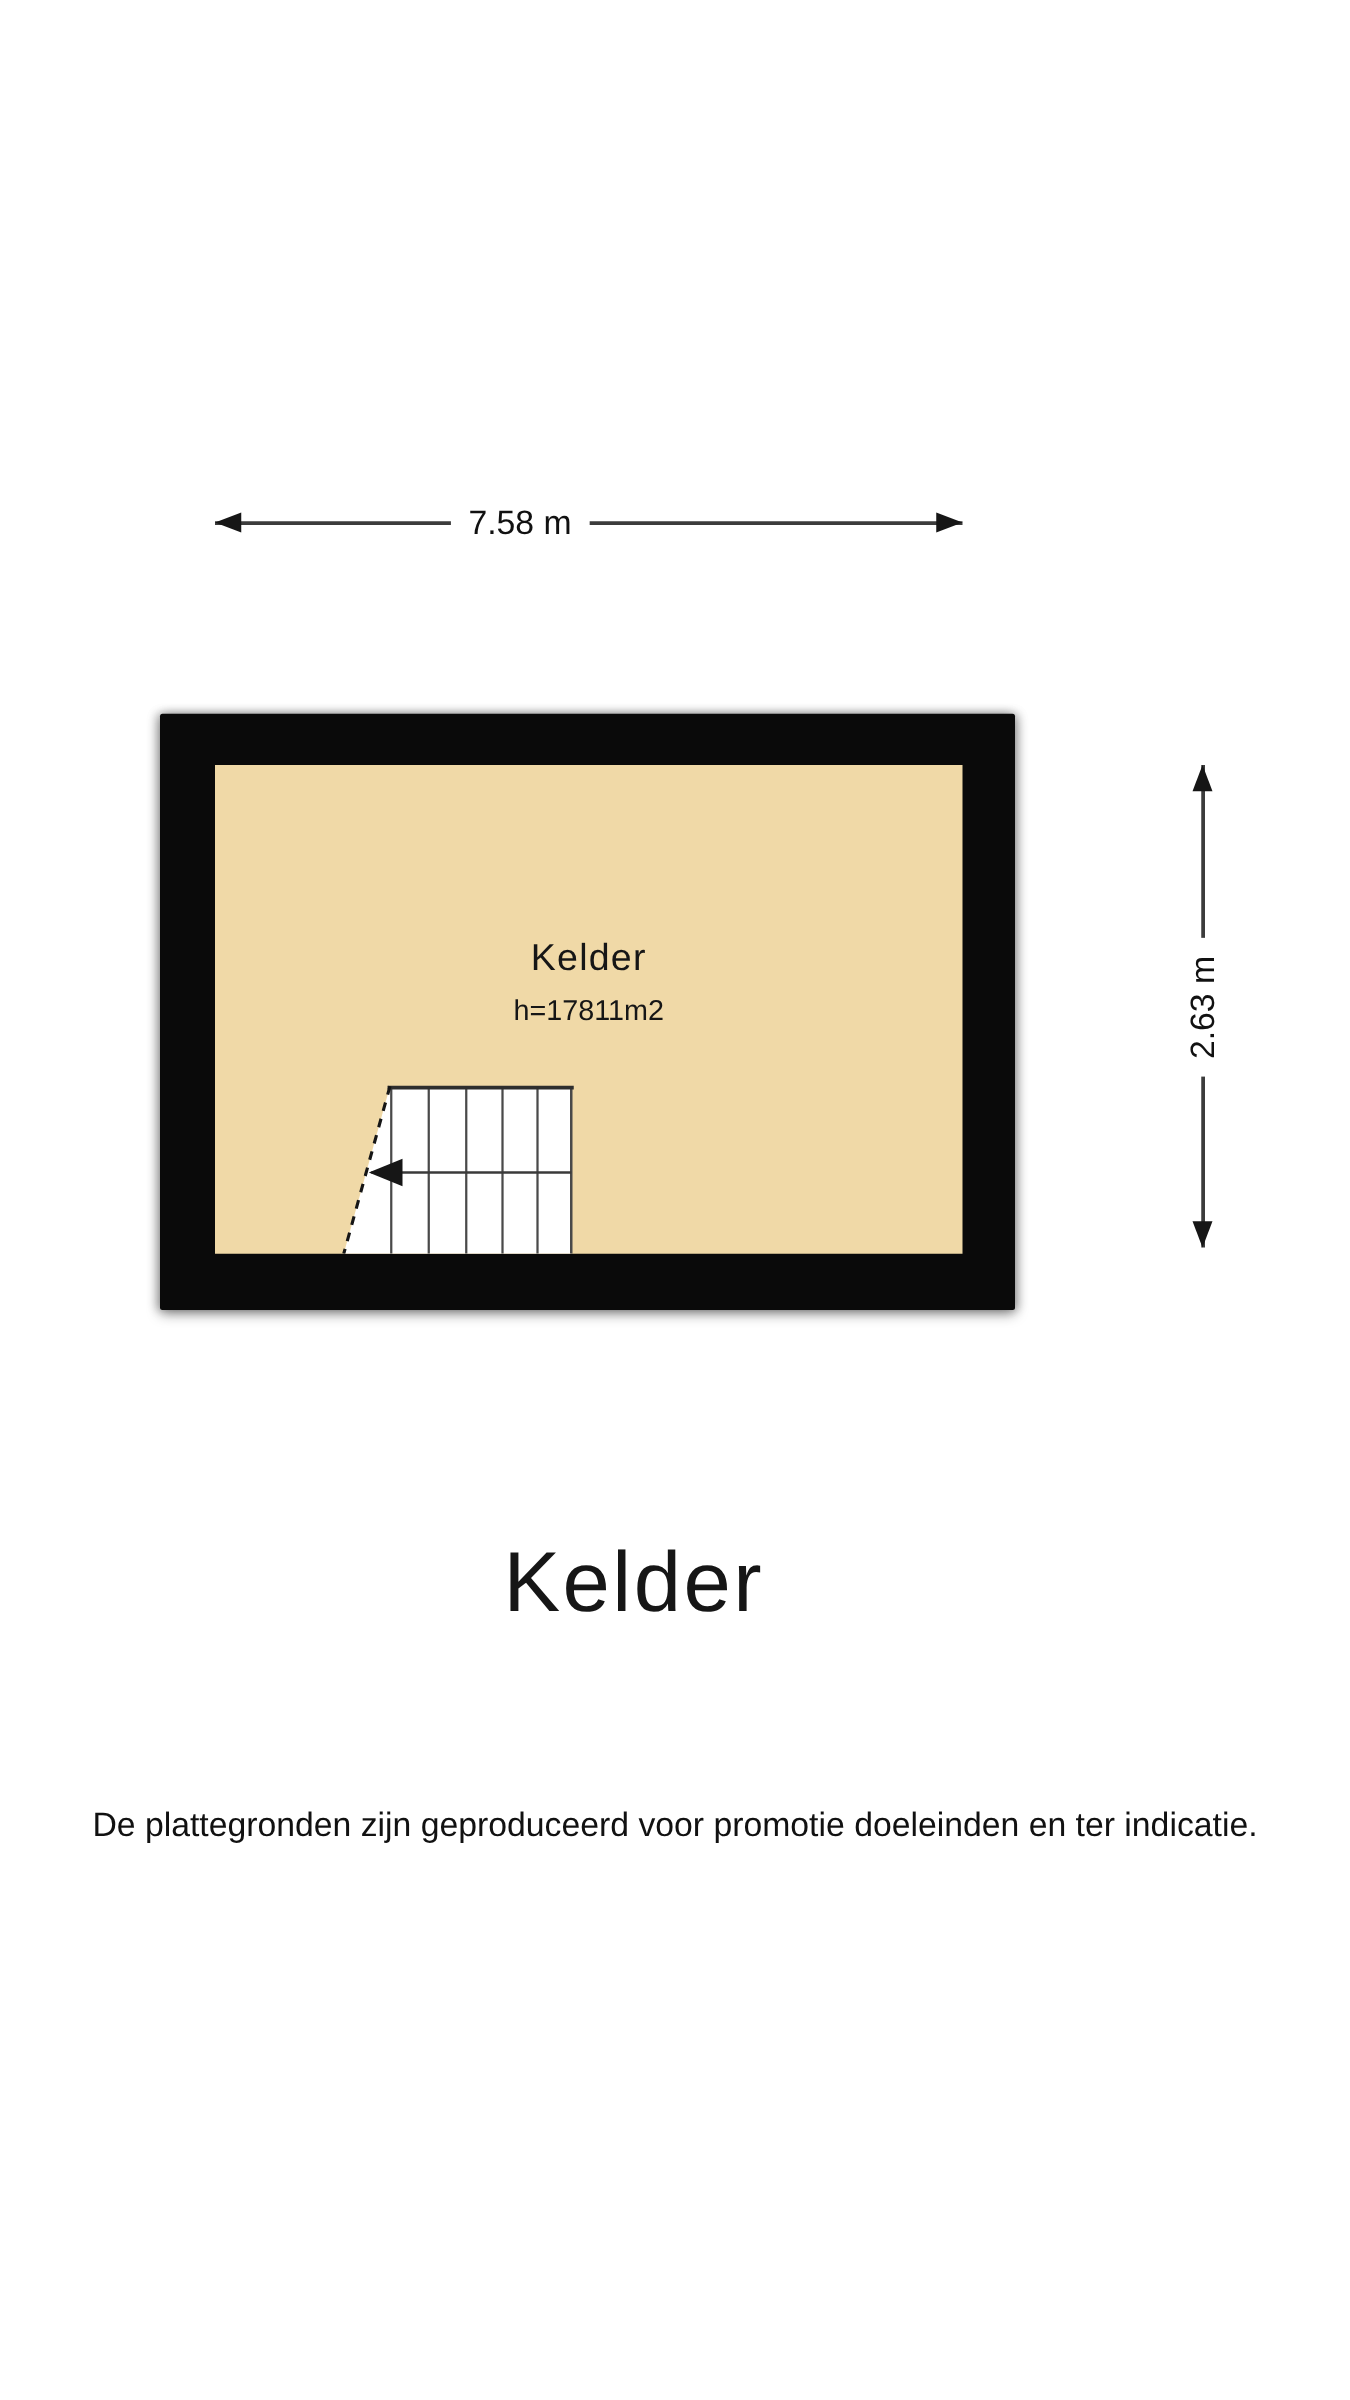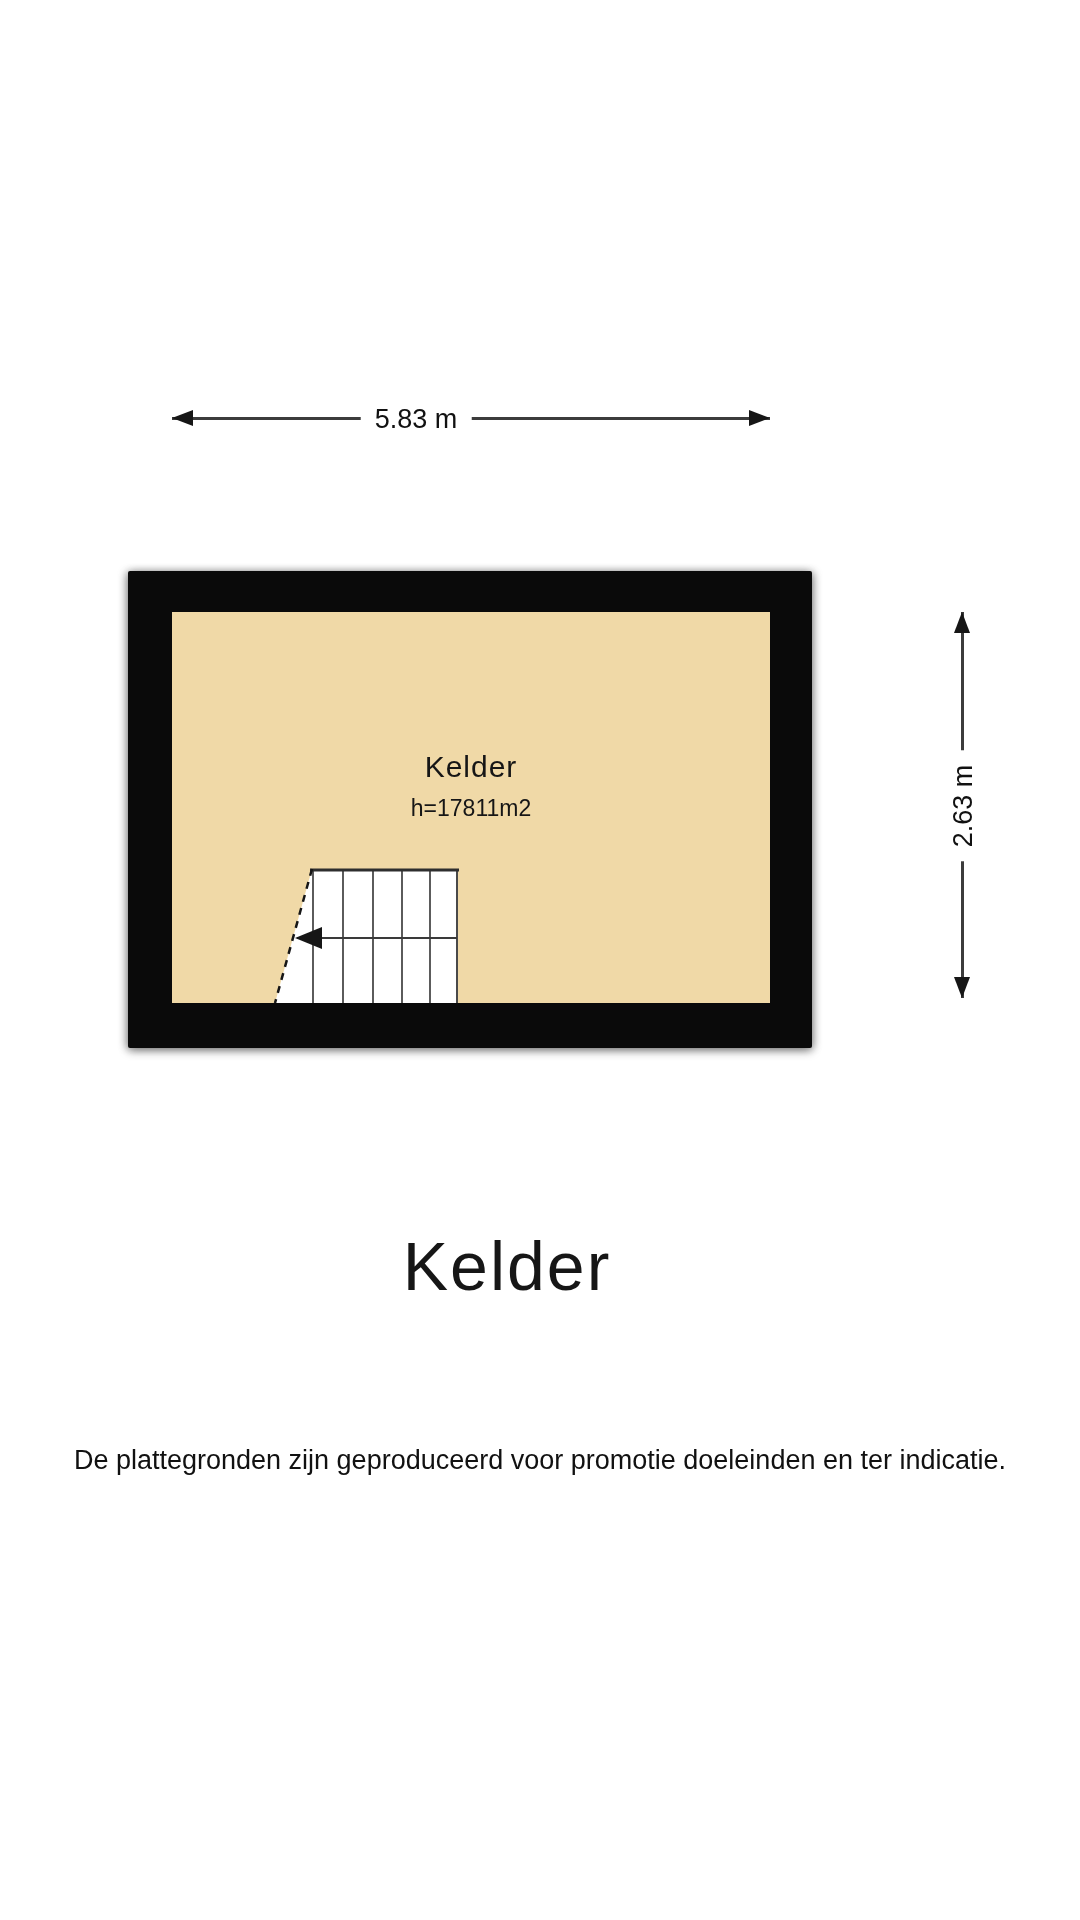--- a/index.html
+++ b/index.html
@@ -53,21 +53,21 @@
 </style>
 </head>
 <body>
 
 <div class="page">
 
   <div>
     <div class="dim-line-h"></div>
     <div class="arrow-left"></div>
     <div class="arrow-right"></div>
-    <div class="dim-label-h">5.83 m</div>
+    <div class="dim-label-h">7.58 m</div>
   </div>
 
   <div>
     <div class="dim-line-v"></div>
     <div class="arrow-up"></div>
     <div class="arrow-down"></div>
     <div class="dim-label-v">2.63 m</div>
   </div>
 
   <div class="plan">

